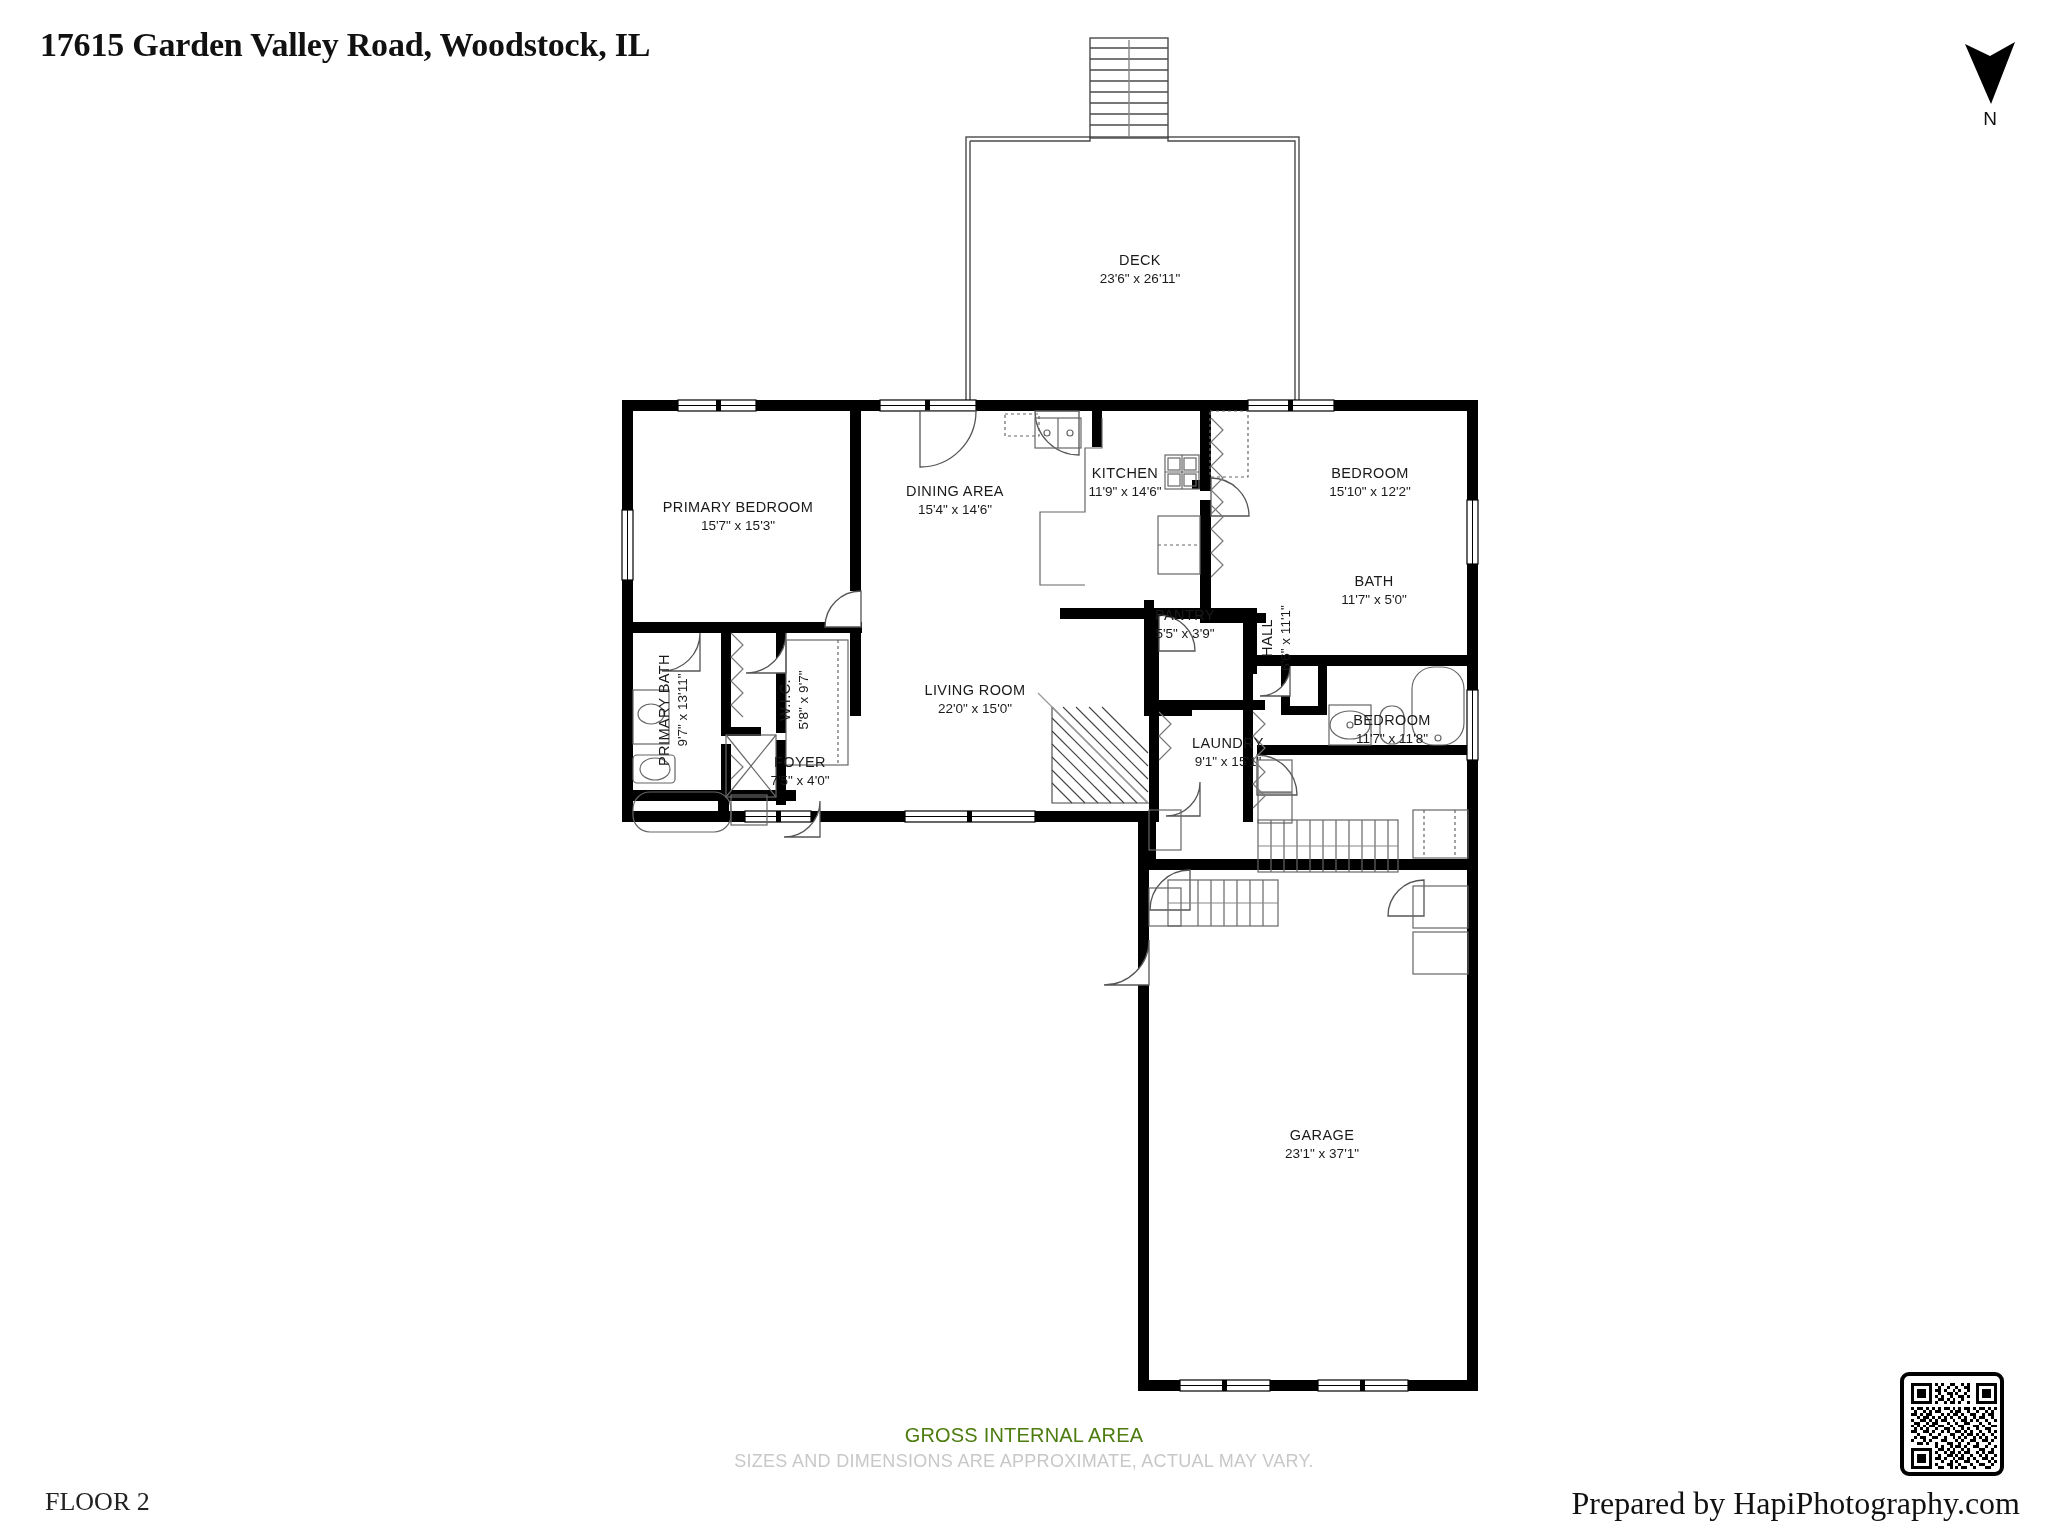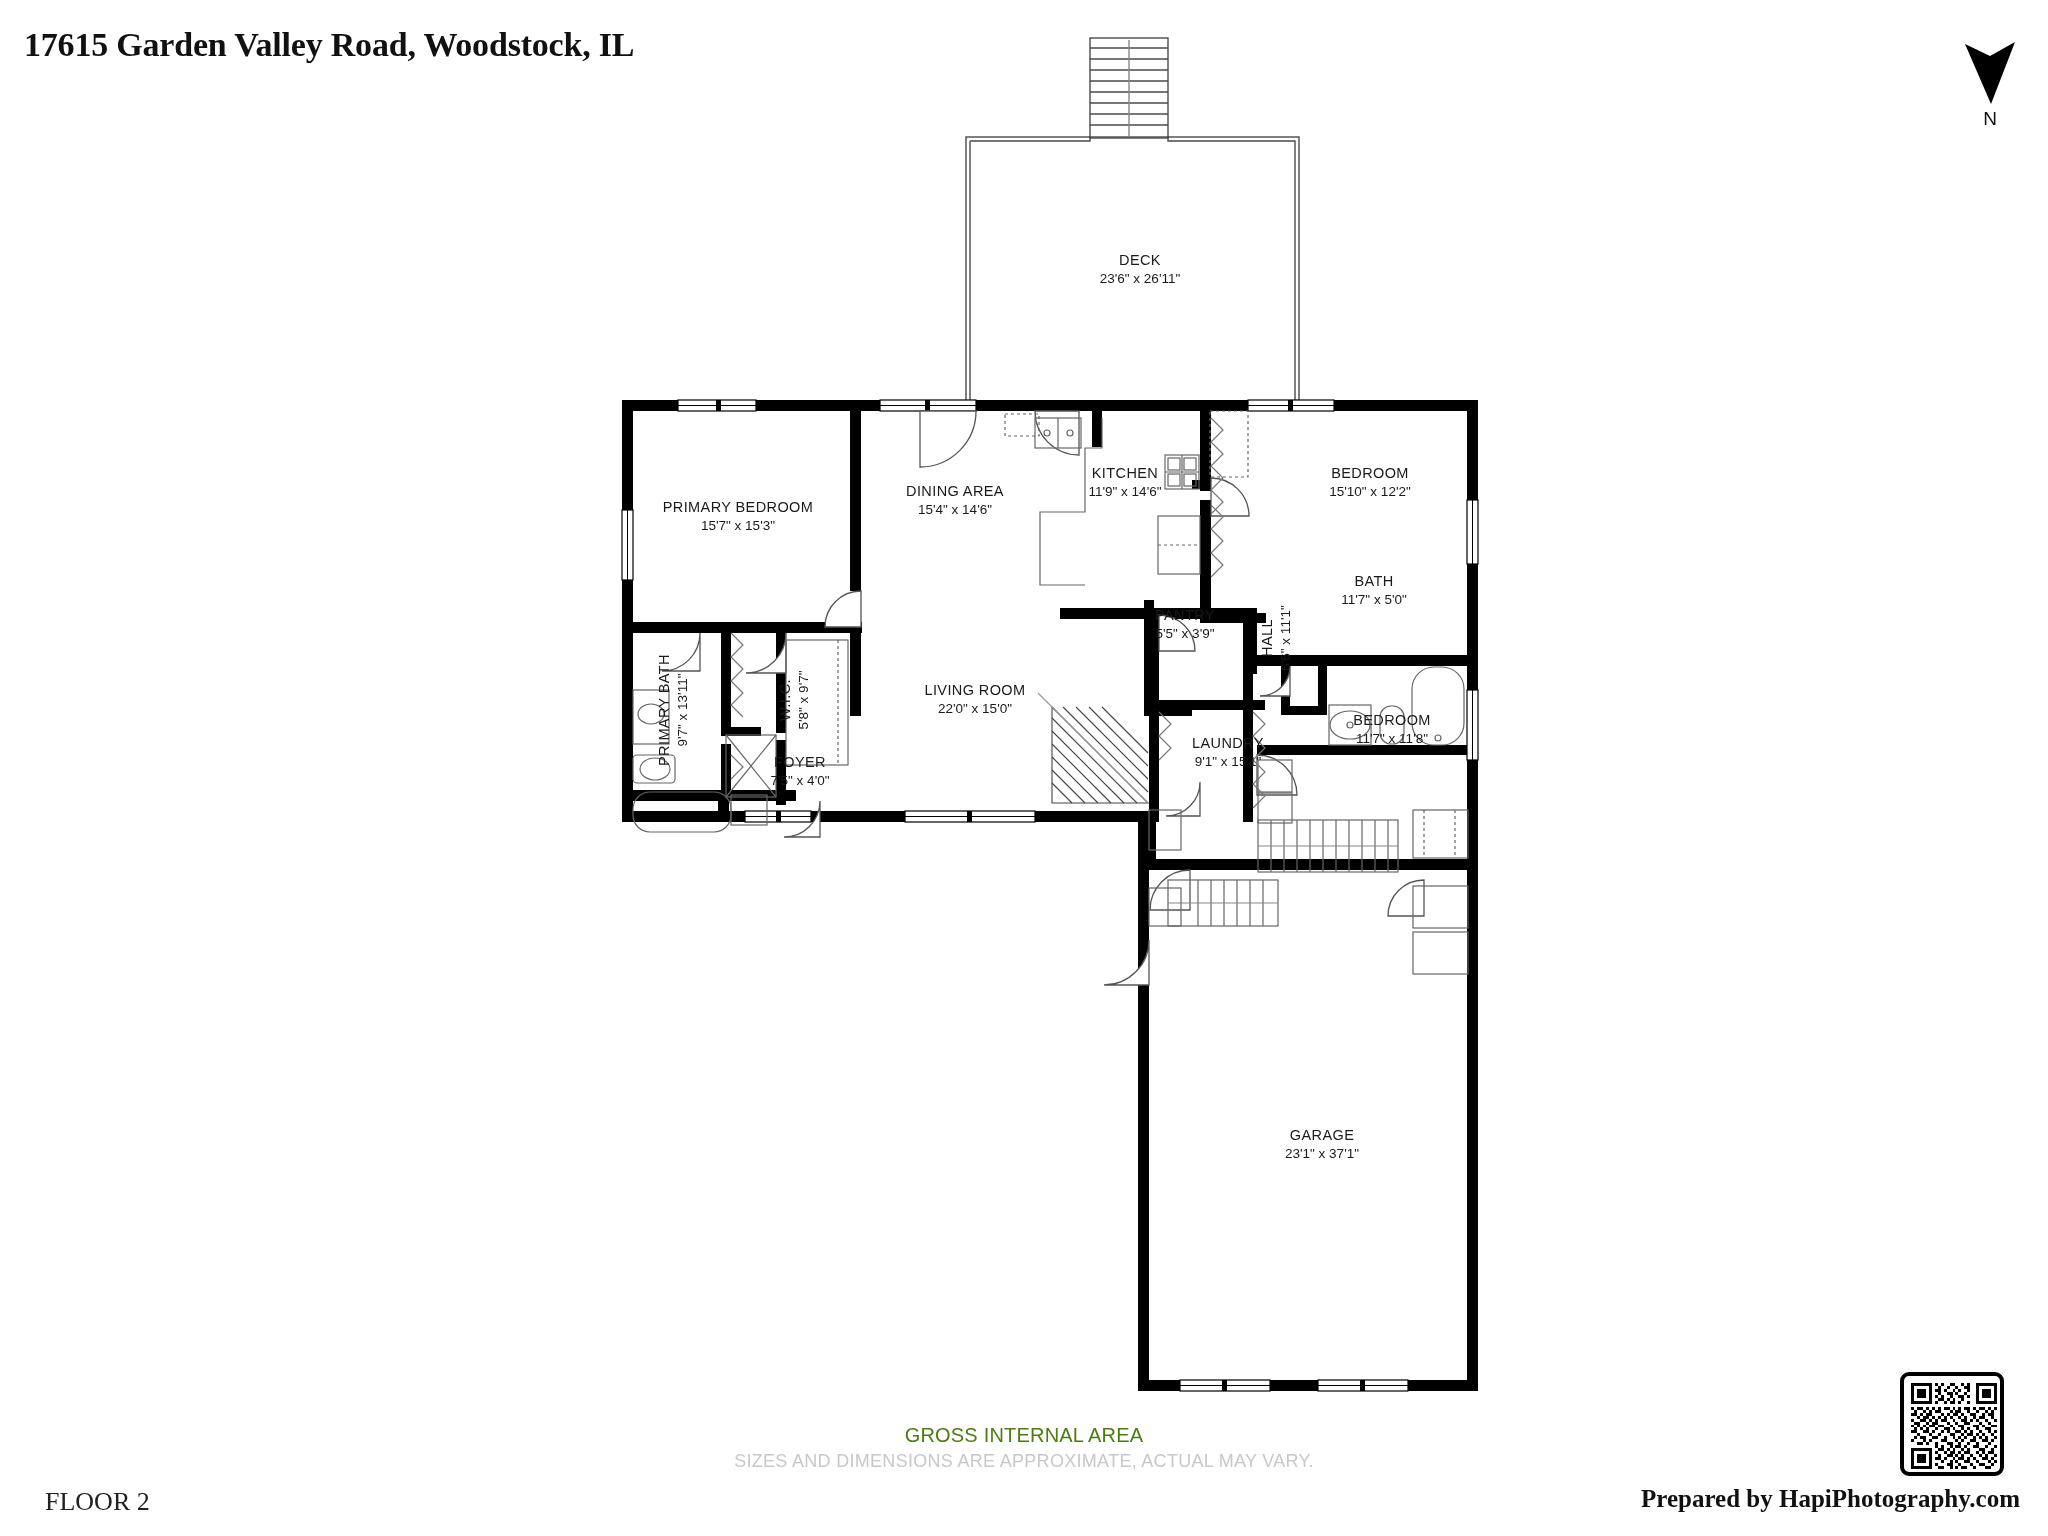--- a/index.html
+++ b/index.html
@@ -9,21 +9,21 @@
   }
   body {
     width: 2048px;
     height: 1536px;
     position: relative;
     font-family: "Liberation Sans", sans-serif;
     overflow: hidden;
   }
   #page-title {
     position: absolute;
-    left: 24px;
+    left: 40px;
     top: 26px;
     font-family: "Liberation Serif", serif;
     font-weight: bold;
     font-size: 34px;
     letter-spacing: -0.2px;
     color: #111111;
     white-space: nowrap;
   }
   #compass {
     position: absolute;
@@ -75,24 +75,23 @@
     font-size: 18px;
     color: #c8c8c8;
     line-height: 26px;
     letter-spacing: 0.3px;
   }
   #credit {
     position: absolute;
     right: 28px;
     top: 1485px;
     font-family: "Liberation Serif", serif;
-    font-size: 25px;
+    font-size: 32px;
     color: #111111;
     white-space: nowrap;
-    font-weight: bold;
   }
   #qr-wrap {
     position: absolute;
     left: 1900px;
     top: 1372px;
     width: 104px;
     height: 104px;
     background: #ffffff;
     border: 4px solid #000000;
     border-radius: 9px;

